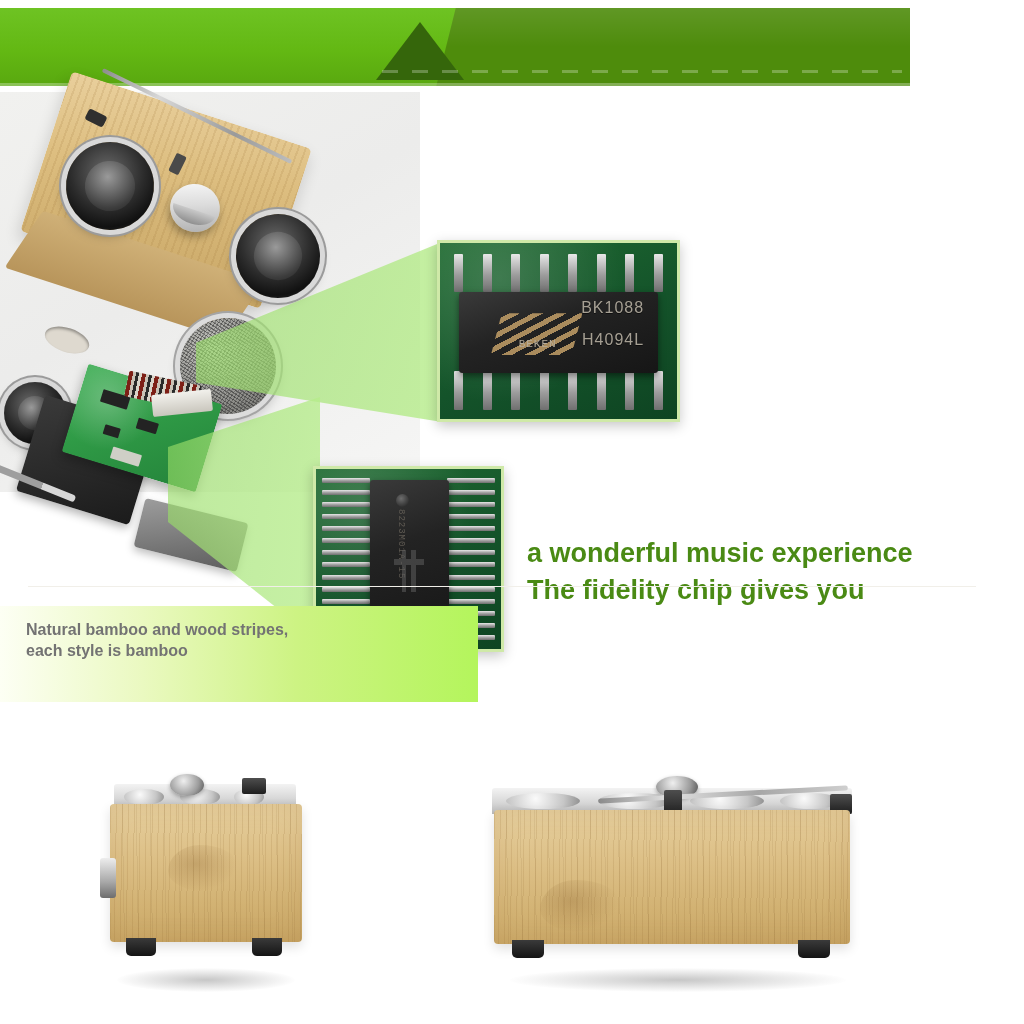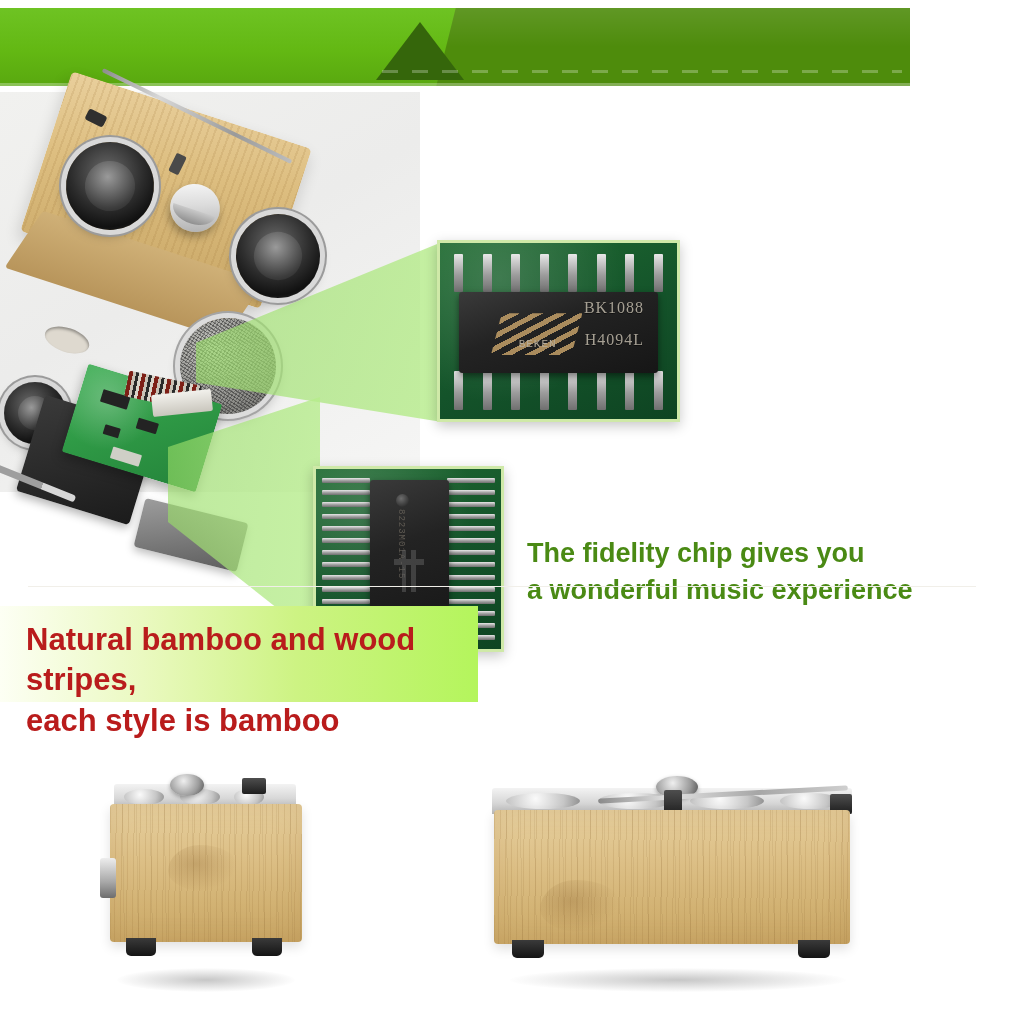--- a/index.html
+++ b/index.html
@@ -127,21 +127,21 @@
   .cb-body{left:29%;top:6%;width:43%;height:89%;}
   .pinrow{position:absolute;display:flex;justify-content:space-between;}
   .pin{background:linear-gradient(180deg,#e8e8e8,#9d9d9d 55%,#6f6f6f);border-radius:1px;}
   .ct-pins-top{left:6%;top:6%;width:88%;height:22%;}
   .ct-pins-bot{left:6%;top:73%;width:88%;height:22%;}
   .ct-pins-top .pin,.ct-pins-bot .pin{width:9px;height:100%;}
   .cb-pins{position:absolute;top:5%;height:90%;width:26%;display:flex;flex-direction:column;justify-content:space-between;}
   .cb-pins-l{left:3%;}
   .cb-pins-r{right:3%;}
   .cb-pins .pin{height:5px;width:100%;}
-  .chip-mark{position:absolute;color:#b9b2a4;font-family:Liberation Serif, serif;
+  .chip-mark{position:absolute;color:#b9b2a4;font-family:Liberation Sans, sans-serif;
     font-size:16px;letter-spacing:1px;opacity:.88;text-shadow:0 1px 0 rgba(0,0,0,.6);}
   .mark1{right:7%;top:8%;}
   .mark2{right:7%;top:48%;}
   .beken{position:absolute;left:16%;top:26%;width:46%;height:52%;opacity:.82;
     background:repeating-linear-gradient(-28deg,#c8a36a 0 5px,rgba(0,0,0,0) 5px 11px);
     clip-path:polygon(12% 0%,100% 0%,88% 100%,0% 100%);}
   .beken-txt{position:absolute;left:30%;top:56%;color:#b7ad9b;font-size:11px;letter-spacing:1px;
     font-family:"Liberation Mono","DejaVu Sans Mono",monospace;}
   .cb-logo{position:absolute;left:30%;top:44%;width:38%;height:26%;opacity:.55;
     background:linear-gradient(90deg,rgba(0,0,0,0) 0 26%,#5d5d5d 26% 40%,rgba(0,0,0,0) 40% 58%,#5d5d5d 58% 72%,rgba(0,0,0,0) 72%),
@@ -153,21 +153,21 @@
     font-family:"Liberation Mono","DejaVu Sans Mono",monospace;opacity:.75;}
 
   .fidelity{position:absolute;left:527px;top:443px;width:480px;
     color:#4a8a14;font-size:27px;font-weight:bold;line-height:1.36;}
 
   
   .divider{position:absolute;left:28px;top:586px;width:948px;height:1px;background:#f1efe9;}
   .capband{position:absolute;left:0;top:606px;width:478px;height:96px;
     background:linear-gradient(90deg,#fdfff4 0%,#eaf9c0 30%,#cdf383 62%,#b4f55c 100%);}
   .captext{position:absolute;left:26px;top:620px;width:470px;
-    color:#b91c1c;font-size:31px;font-weight:bold;line-height:1.30;}
+    color:#737373;font-size:16px;font-weight:bold;line-height:1.30;}
 
   
   .shot{position:absolute;}
   .shot-shadow{position:absolute;left:8%;bottom:-14px;width:84%;height:24px;border-radius:50%;
     background:radial-gradient(ellipse at center,rgba(90,90,90,.34),rgba(255,255,255,0) 72%);}
   .case{position:absolute;border-radius:4px;
     background:
       repeating-linear-gradient(91deg,rgba(150,110,52,.17) 0 1px,rgba(0,0,0,0) 1px 6px),
       repeating-linear-gradient(89deg,rgba(120,86,40,.10) 0 1px,rgba(0,0,0,0) 1px 14px),
       linear-gradient(178deg,#e6cf9e 0%,#ddc087 38%,#d2b273 72%,#c7a463 100%);
@@ -309,22 +309,22 @@
           <i class="pin"></i>
       </div>
       <div class="chipbody cb-body">
         <div class="cb-dot"></div>
         <div class="cb-vert">8223M01A-15</div>
         <div class="cb-logo"></div>
       </div>
     </div>
 
     <div class="fidelity">
+      <div>a wonderful music experience</div>
       <div>The fidelity chip gives you</div>
-      <div>a wonderful music experience</div>
     </div>
   </div>
 
   <div class="divider"></div>
   <div class="capband"></div>
   <div class="captext">
     <div>Natural bamboo and wood stripes,</div>
     <div>each style is bamboo</div>
   </div>
 

